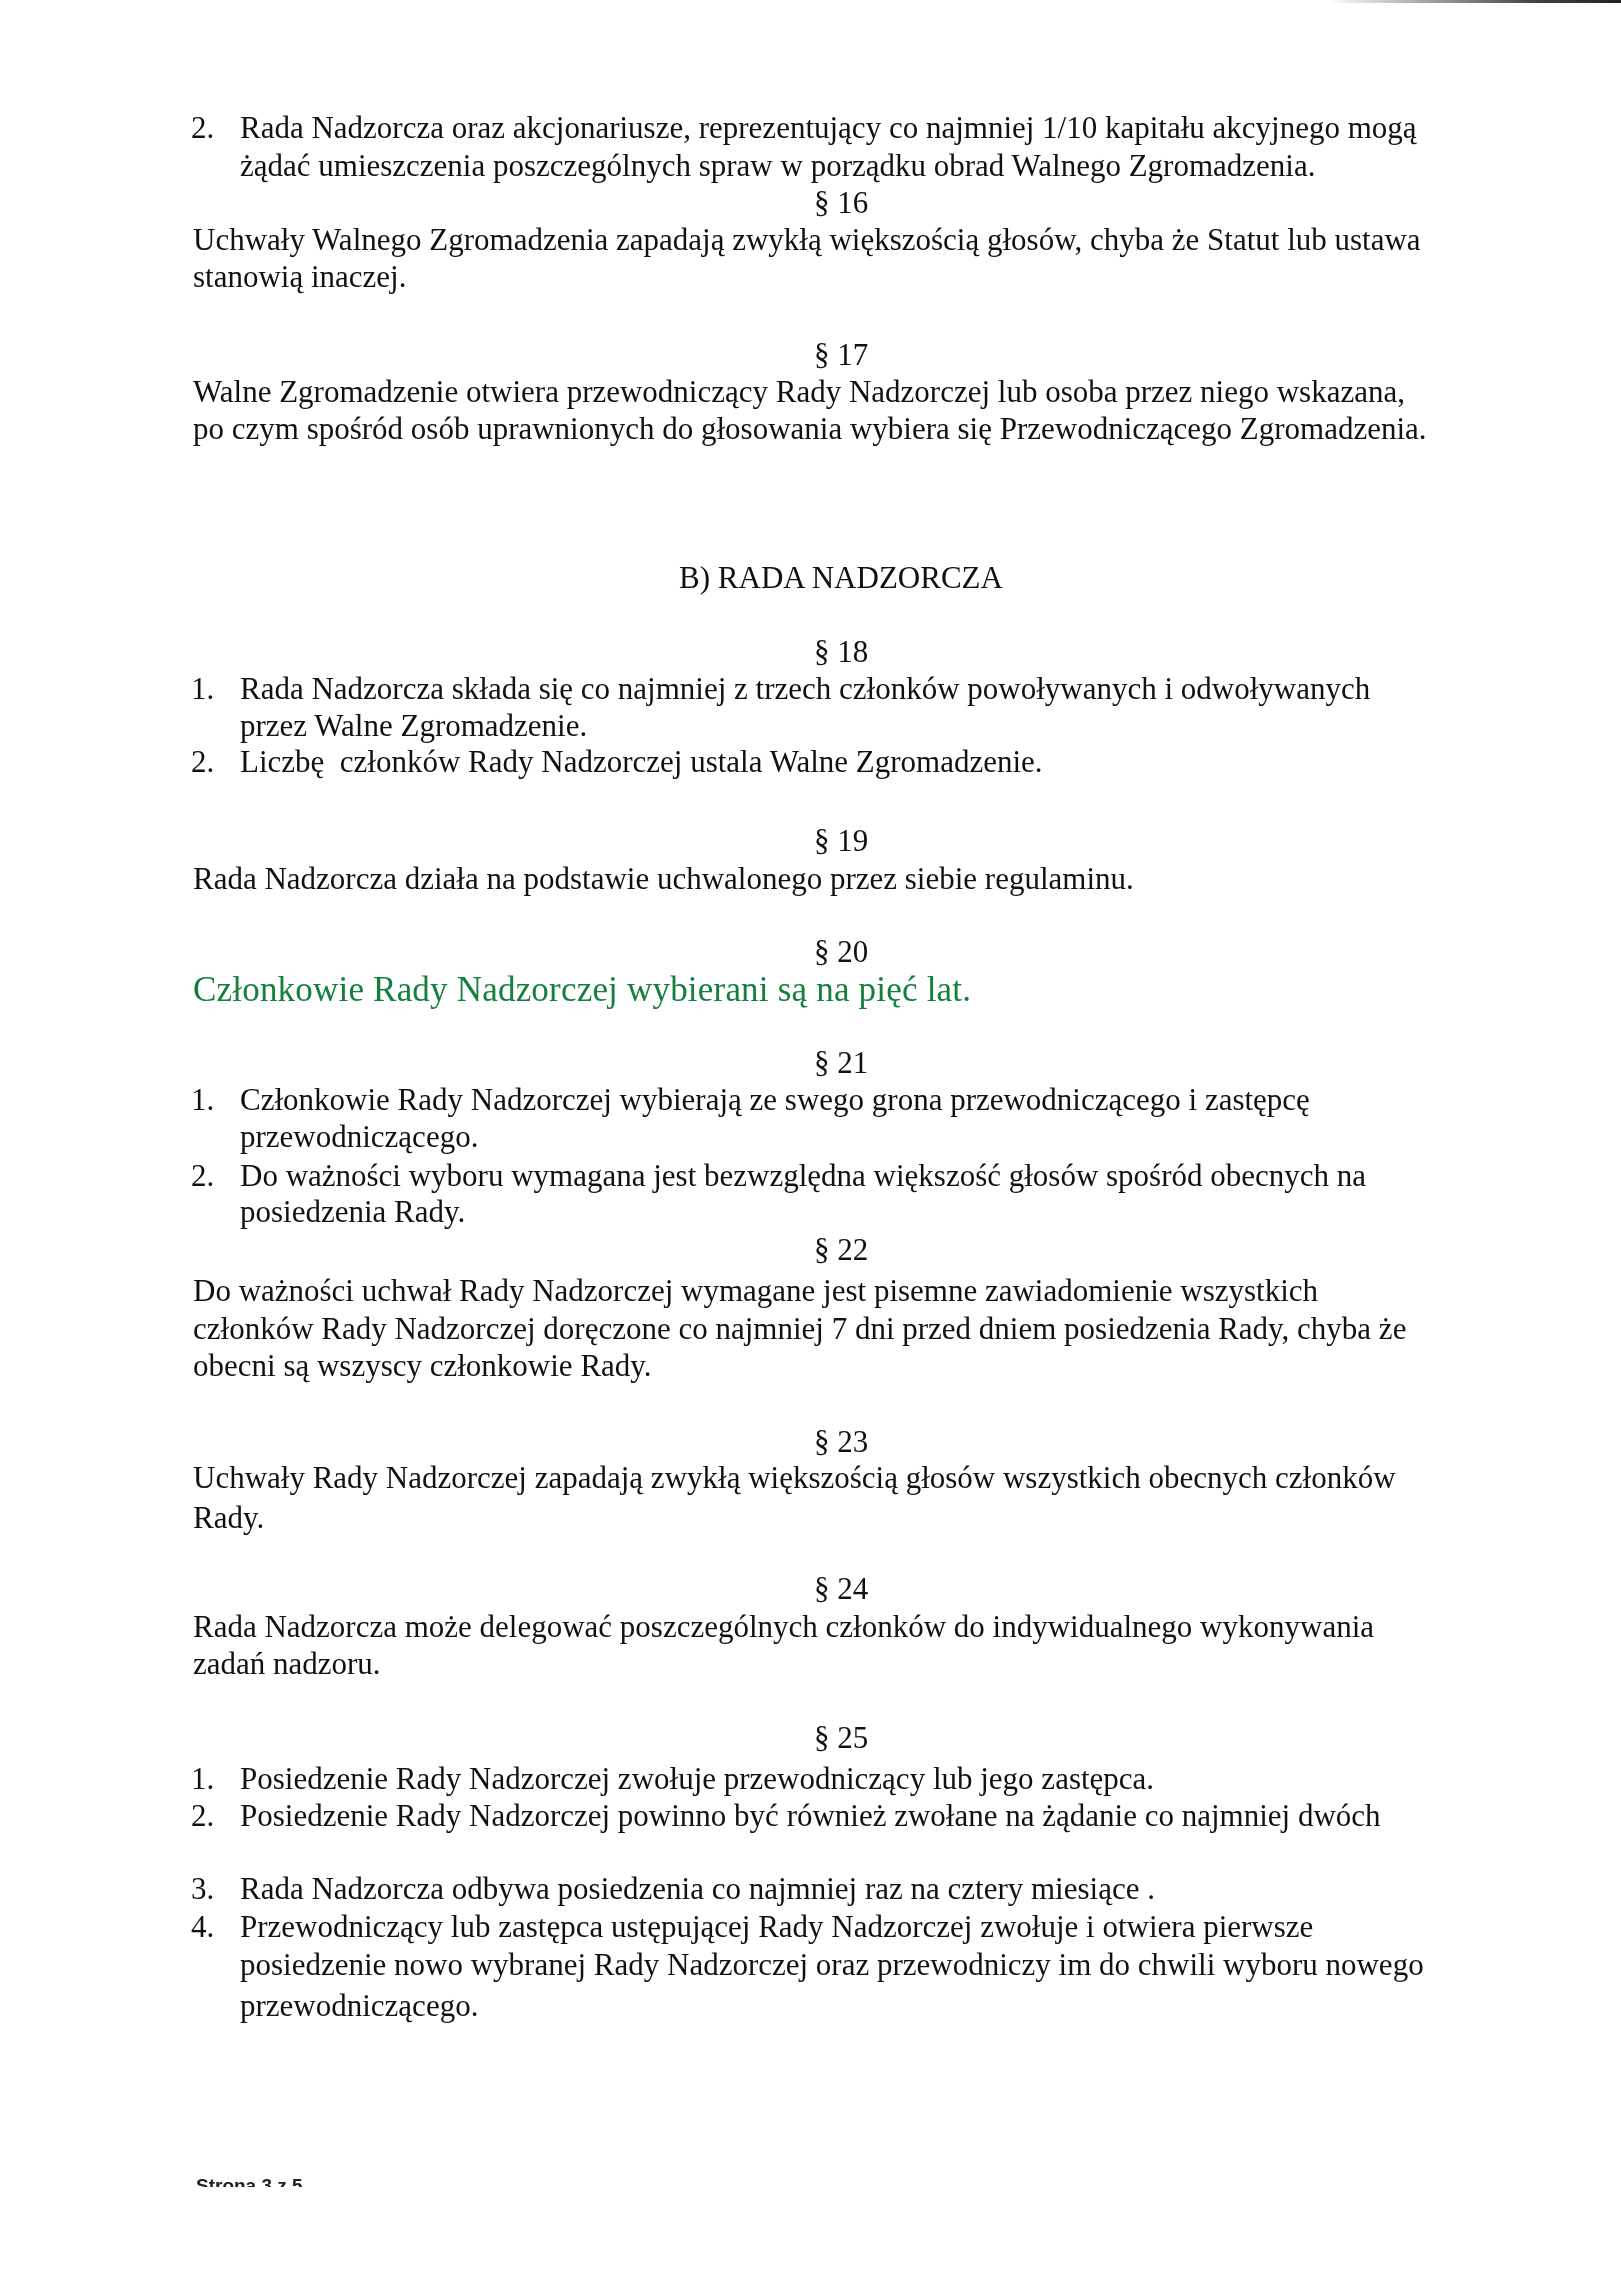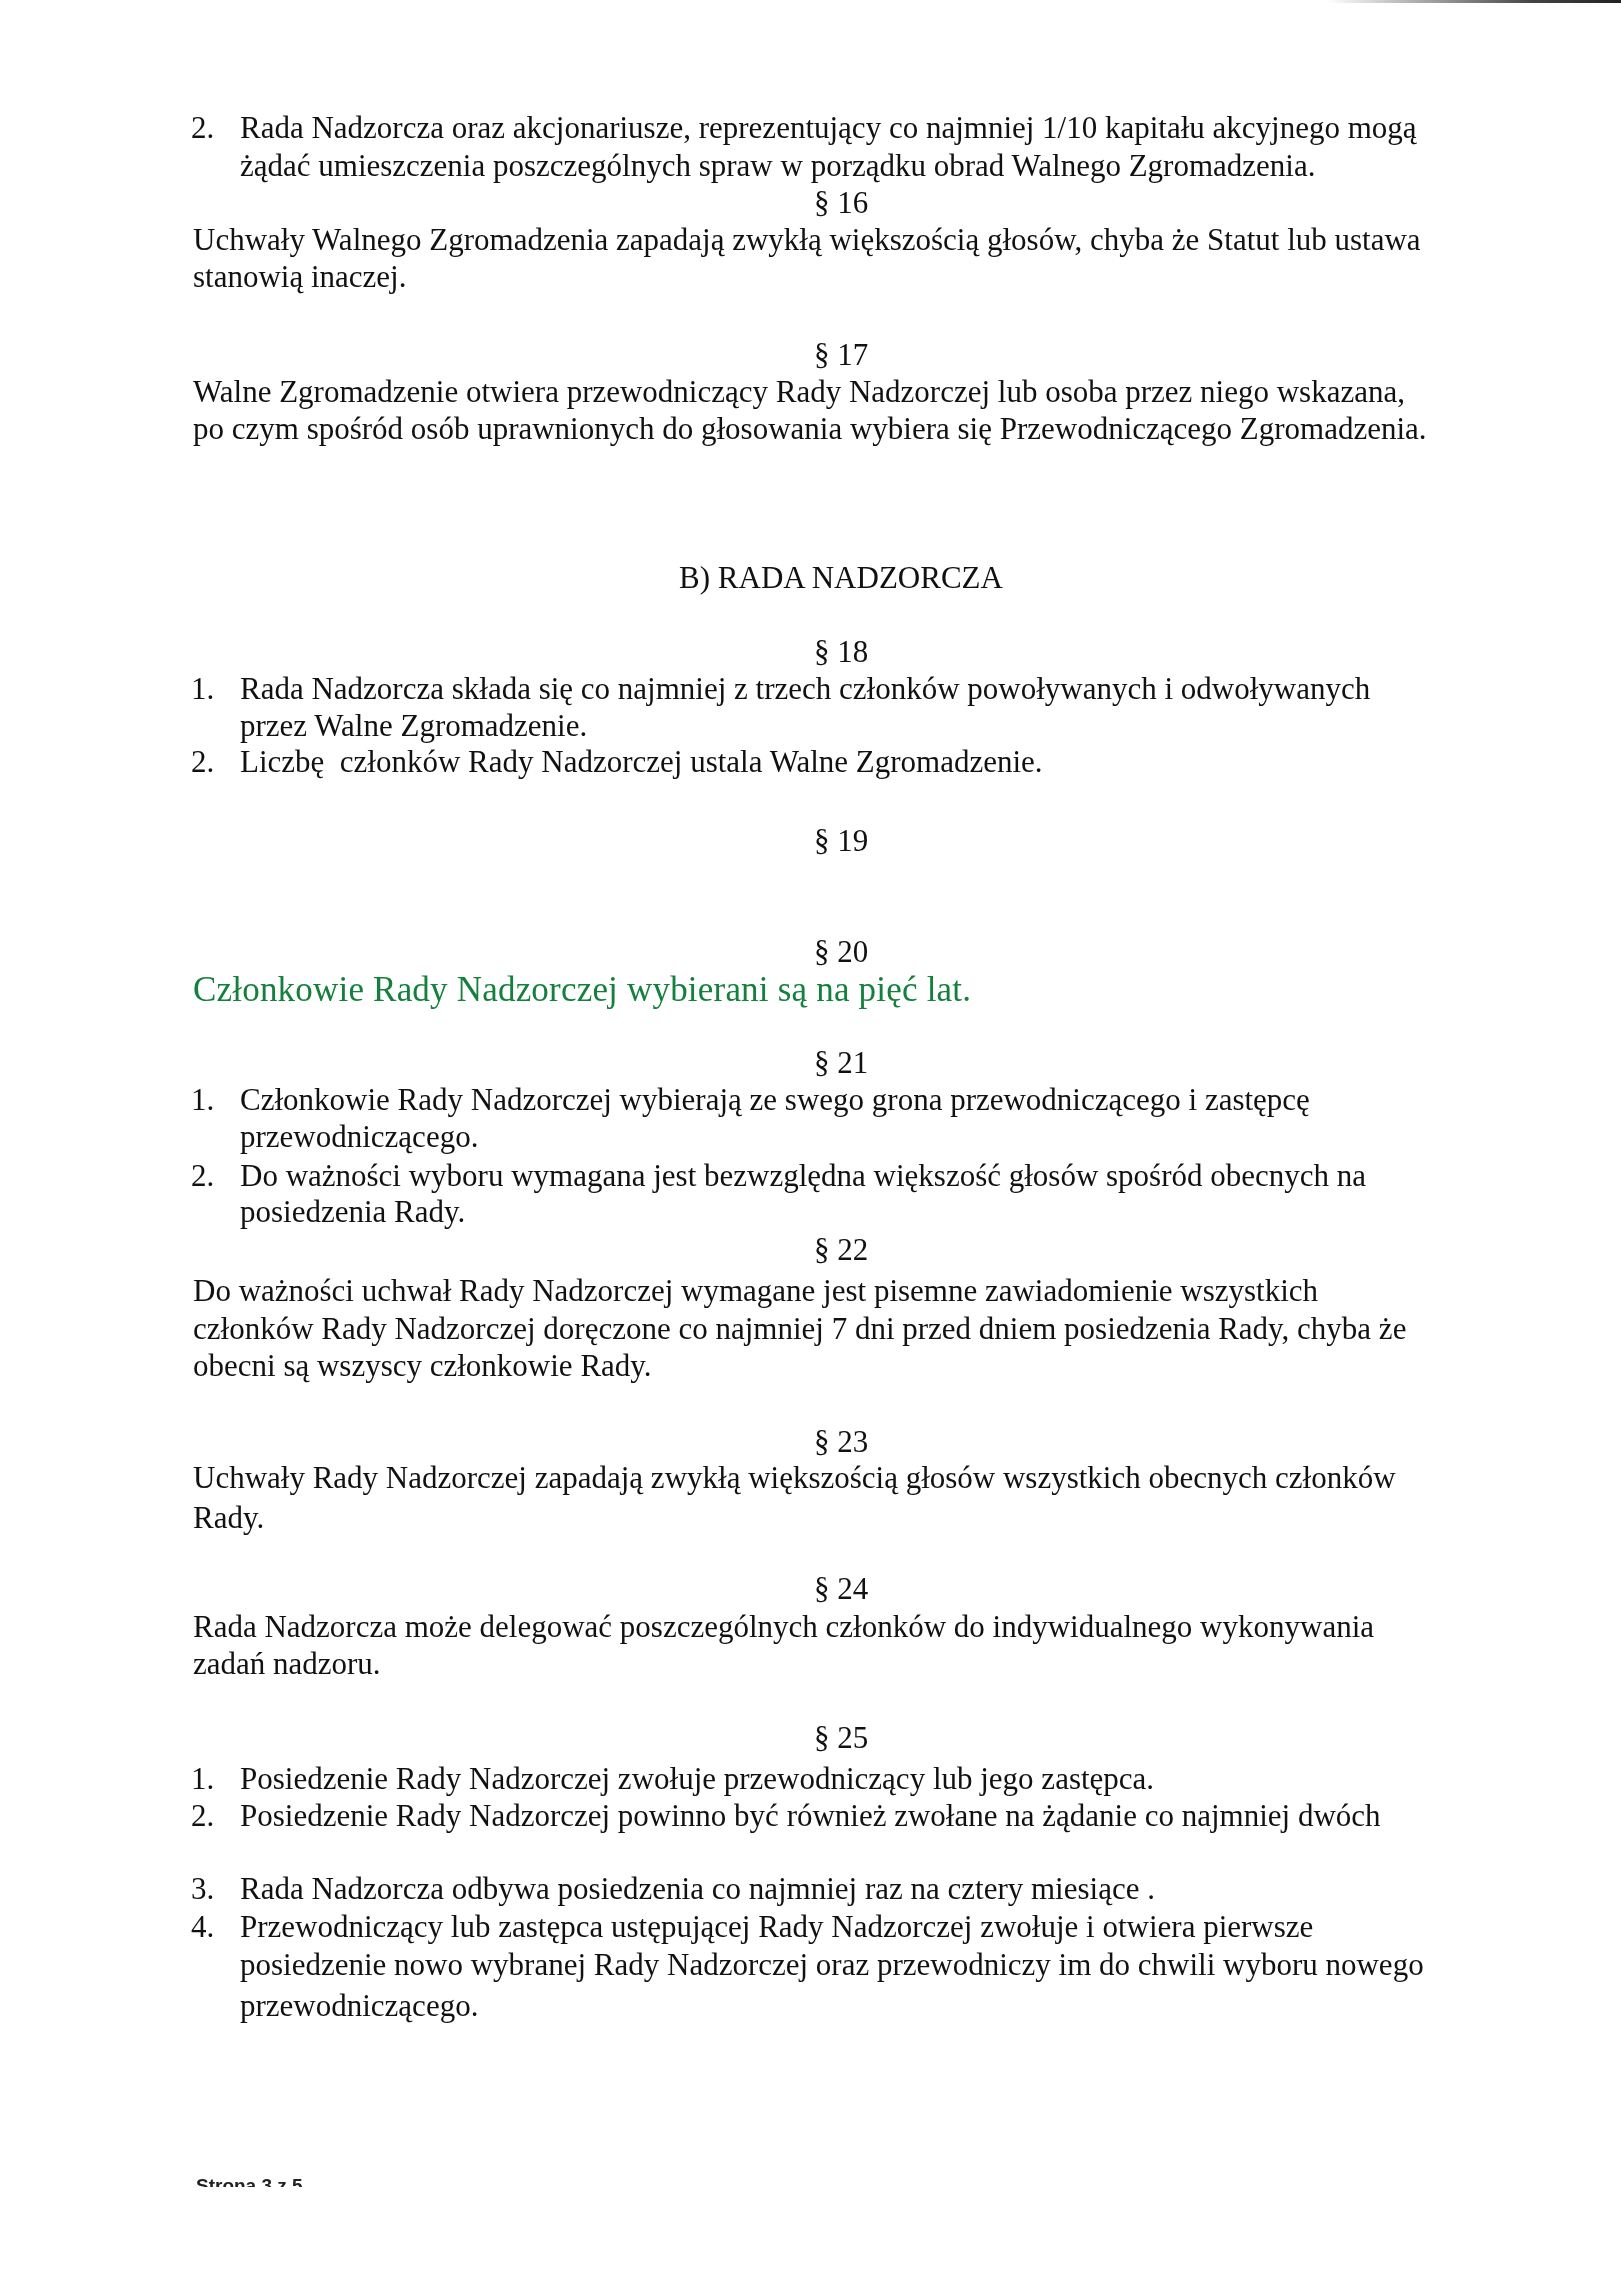--- a/index.html
+++ b/index.html
@@ -39,20 +39,21 @@
   <div class="ln center" style="top:560px">B) RADA NADZORCZA</div>
 
   <div class="ln center" style="top:634px">§ 18</div>
   <div class="num" style="top:671px">1.</div>
   <div class="ln item-line" style="top:671px">Rada Nadzorcza składa się co najmniej z trzech członków powoływanych i odwoływanych</div>
   <div class="ln item-line" style="top:708px">przez Walne Zgromadzenie.</div>
   <div class="num" style="top:744px">2.</div>
   <div class="ln item-line" style="top:744px;white-space:pre">Liczbę  członków Rady Nadzorczej ustala Walne Zgromadzenie.</div>
 
   <div class="ln center" style="top:823px">§ 19</div>
+  <div class="ln body-line" style="top:861px">Rada Nadzorcza działa na podstawie uchwalonego przez siebie regulaminu.</div>
 
   <div class="ln center" style="top:934px">§ 20</div>
   <div class="ln body-line gray-bold" style="top:972px">Członkowie Rady Nadzorczej wybierani są na pięć lat.</div>
 
   <div class="ln center" style="top:1045px">§ 21</div>
   <div class="num" style="top:1082px">1.</div>
   <div class="ln item-line" style="top:1082px">Członkowie Rady Nadzorczej wybierają ze swego grona przewodniczącego i zastępcę</div>
   <div class="ln item-line" style="top:1119px">przewodniczącego.</div>
   <div class="num" style="top:1158px">2.</div>
   <div class="ln item-line" style="top:1158px">Do ważności wyboru wymagana jest bezwzględna większość głosów spośród obecnych na</div>

